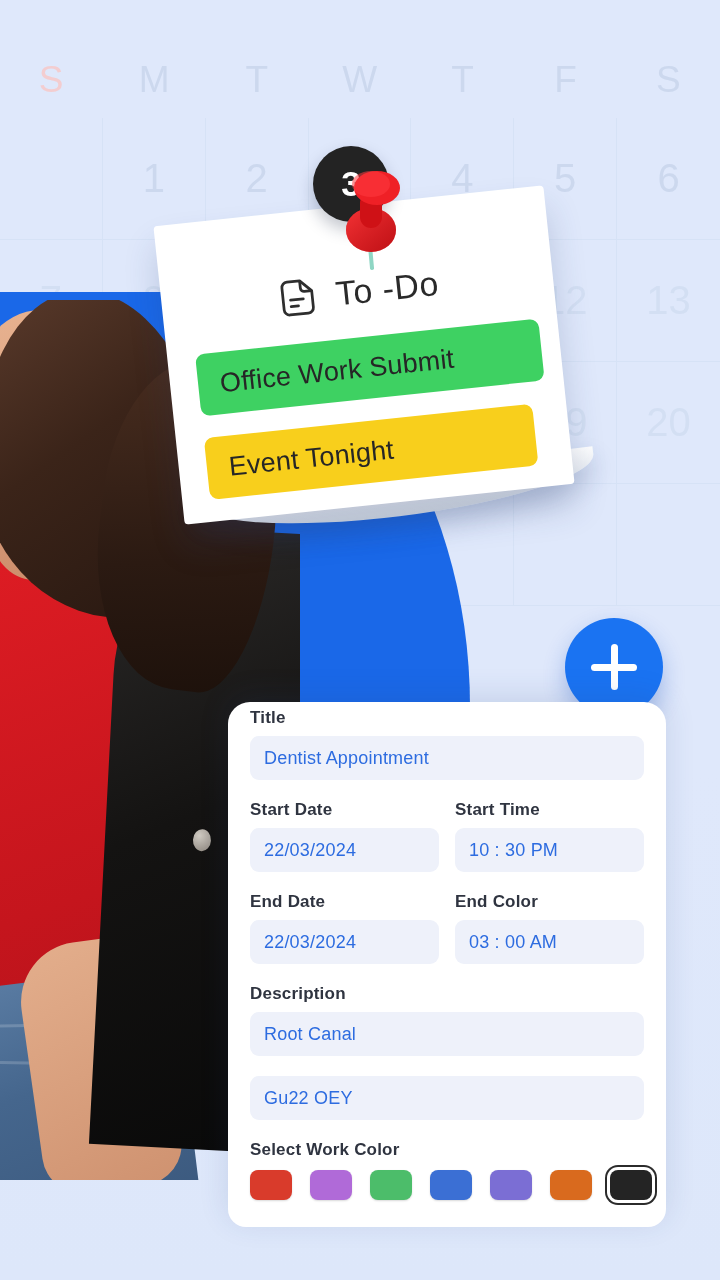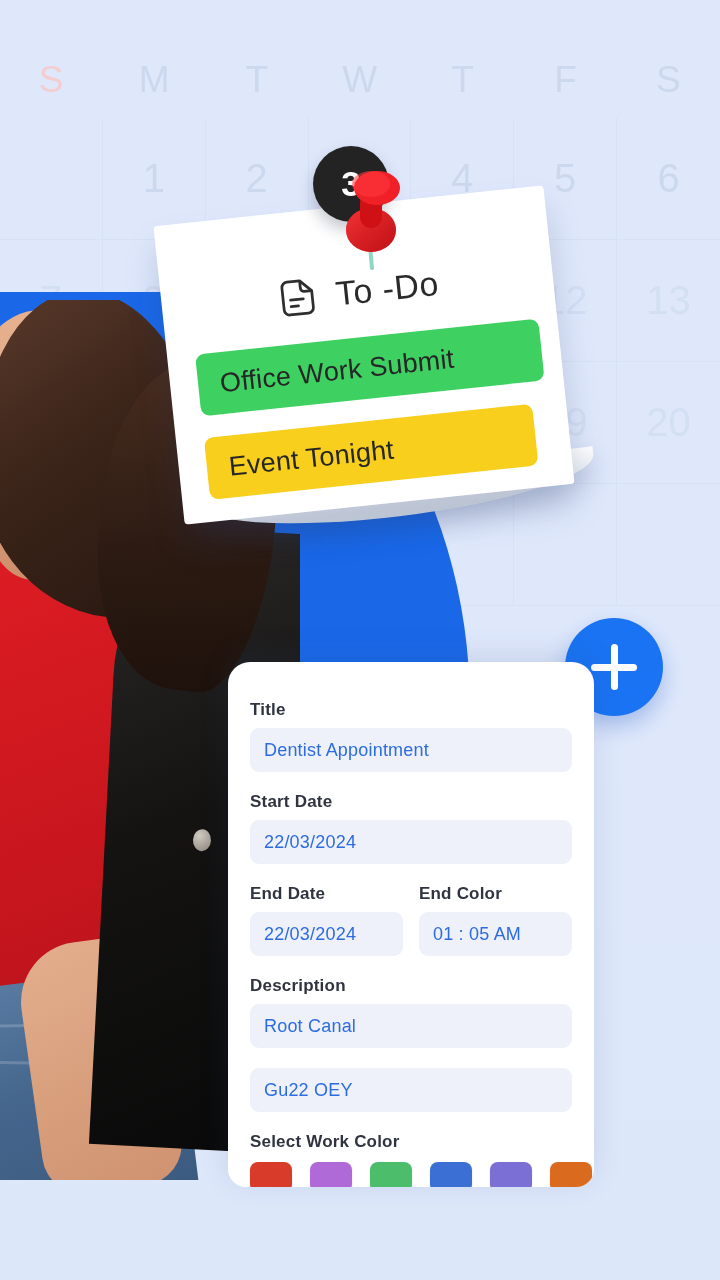--- a/index.html
+++ b/index.html
@@ -157,24 +157,24 @@
     position:absolute; left:565px; top:618px; width:98px; height:98px;
     border-radius:50%; background:#1a73f2; border:none; cursor:pointer;
     box-shadow:0 10px 22px rgba(20,80,200,.30);
     display:flex; align-items:center; justify-content:center;
   }
   .fab .bar-h{ position:absolute; width:46px; height:7px; background:#fff; border-radius:4px; }
   .fab .bar-v{ position:absolute; width:7px; height:46px; background:#fff; border-radius:4px; }
 
   
   .form-card{
-    position:absolute; left:228px; top:662px; width:366px; height:525px;
+    position:absolute; left:228px; top:702px; width:438px; height:525px;
     background:#ffffff; border-radius:22px 22px 18px 18px;
     box-shadow:0 -6px 30px rgba(40,70,130,.14);
-    padding:38px 22px 0 22px; overflow:hidden;
+    padding:6px 22px 0 22px; overflow:hidden;
   }
   .f-label{
     font-size:17px; color:#2f3440; font-weight:600; letter-spacing:.2px;
     margin-bottom:8px;
   }
   .f-field{
     background:#eef1fa; border-radius:9px; height:44px;
     display:flex; align-items:center; padding-left:14px;
     font-size:18px; color:#2d6ce0; letter-spacing:.2px;
   }
@@ -302,30 +302,34 @@
     <div>
       <div class="f-label">Title</div>
       <div class="f-field">Dentist Appointment</div>
     </div>
 
     <div class="f-row">
       <div class="f-col">
         <div class="f-label">Start Date</div>
         <div class="f-field">22/03/2024</div>
       </div>
+      <div class="f-col">
+        <div class="f-label">Start Time</div>
+        <div class="f-field">10 : 30 PM</div>
+      </div>
     </div>
 
     <div class="f-row">
       <div class="f-col">
         <div class="f-label">End Date</div>
         <div class="f-field">22/03/2024</div>
       </div>
       <div class="f-col">
         <div class="f-label">End Color</div>
-        <div class="f-field">01 : 05 AM</div>
+        <div class="f-field">03 : 00 AM</div>
       </div>
     </div>
 
     <div class="f-block">
       <div class="f-label">Description</div>
       <div class="f-field">Root Canal</div>
     </div>
 
     <div class="f-block">
       <div class="f-field">Gu22 OEY</div>

